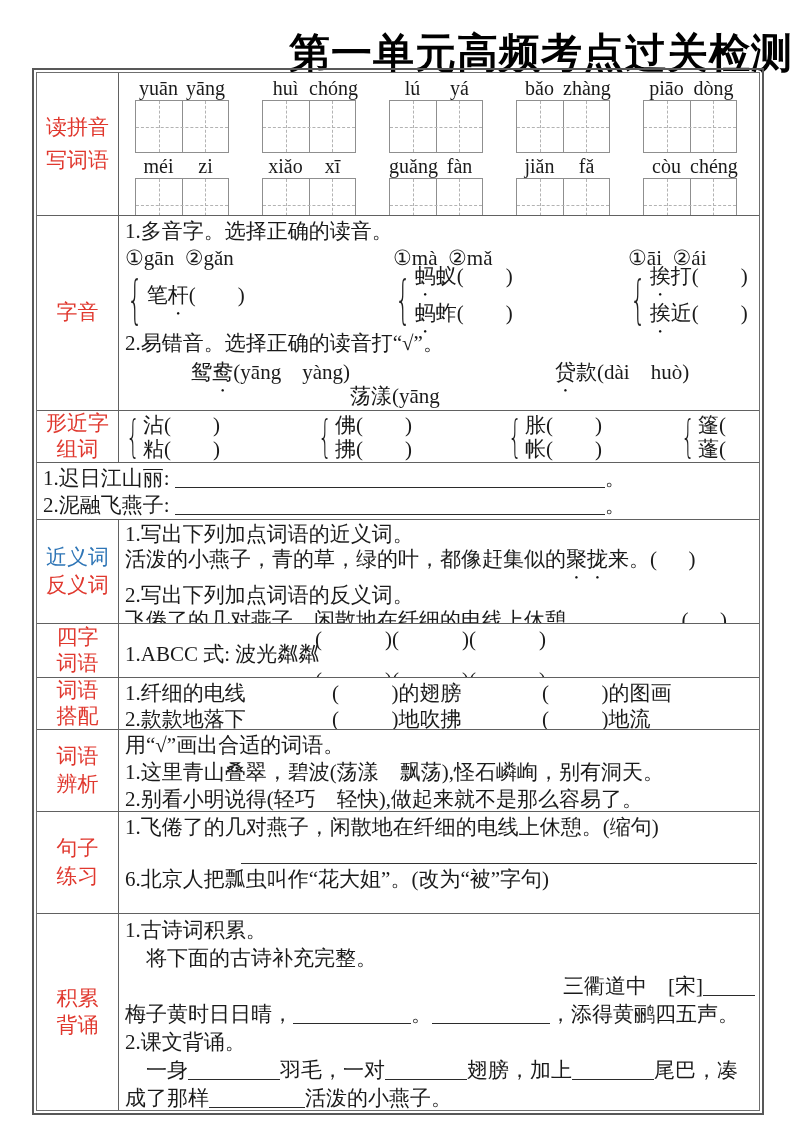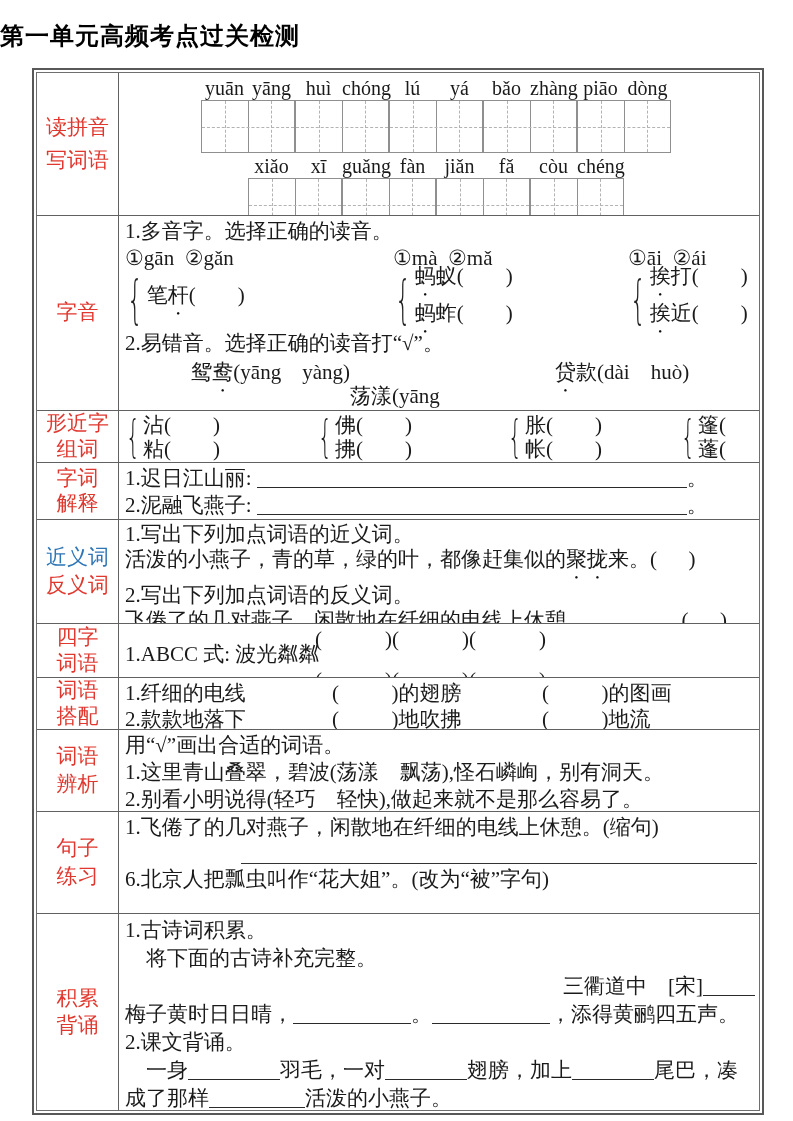--- a/index.html
+++ b/index.html
@@ -2,23 +2,23 @@
 <html><head>
 <meta charset="utf-8">
 <style>
   html,body{margin:0;padding:0;}
   body{
     width:793px;height:1121px;position:relative;background:#ffffff;
     font-family:"Liberation Serif","DejaVu Serif",serif;color:#1a1a1a;overflow:hidden;
   }
   .t{white-space:pre-wrap;}
   #title{
-    position:absolute;top:20px;left:0;width:793px;text-align:left;
+    position:absolute;top:26px;left:0;width:793px;text-align:right;
     font-family:"Liberation Sans","DejaVu Sans",sans-serif;
-    font-size:24px;font-weight:bold;letter-spacing:1px;color:#000;
+    font-size:41px;font-weight:bold;letter-spacing:1px;color:#000;
   }
   #sheet{
     position:absolute;left:36px;top:72px;width:722px;
     border:1px solid #6f6f6f;outline:2px solid #585858;outline-offset:2px;
     background:#fff;
   }
   .row{display:flex;border-bottom:1px solid #616161;box-sizing:border-box;overflow:hidden;}
   .row:last-child{border-bottom:none;}
   .lab{
     width:82px;flex:0 0 82px;border-right:1px solid #616161;box-sizing:border-box;
@@ -27,21 +27,21 @@
   }
   .lab .blue{color:#2e75b6;}
   .cell{flex:1;padding:2px 4px 2px 6px;font-size:21px;box-sizing:border-box;min-width:0;}
   .line{line-height:27px;}
   
   .em{
     -webkit-text-emphasis:filled dot #111;-webkit-text-emphasis-position:under left;
     text-emphasis:filled dot #111;text-emphasis-position:under left;
   }
   
-  .py-line{display:flex;justify-content:center;padding:0 18px 0 10px;}
+  .py-line{display:flex;justify-content:space-between;padding:0 18px 0 10px;}
   .py-block{margin-top:2px;}
   .py-group{width:94px;}
   .py-syls{display:flex;height:23px;}
   .py-syl{width:47px;text-align:center;font-size:20px;line-height:23px;}
   .tzg{display:flex;height:51px;border:1px solid #8f8f8f;position:relative;background:#fff;}
   .tzg::after{content:"";position:absolute;left:0;right:0;top:50%;border-top:1px dashed #b3b3b3;}
   .tzg-cell{width:46px;position:relative;}
   .tzg-cell + .tzg-cell{border-left:1px solid #8f8f8f;}
   .tzg-cell::before{content:"";position:absolute;top:0;bottom:0;left:50%;border-left:1px dashed #b3b3b3;}
   
@@ -153,20 +153,30 @@
                 <div class="tzg-cell"></div>
                 <div class="tzg-cell"></div>
               </div>
             </div>
         </div>
       </div>
       <div class="py-block">
         <div class="py-line">
           <div class="py-group">
               <div class="py-syls">
+                <span class="py-syl t">méi</span>
+                <span class="py-syl t">zi</span>
+              </div>
+              <div class="tzg">
+                <div class="tzg-cell"></div>
+                <div class="tzg-cell"></div>
+              </div>
+            </div>
+          <div class="py-group">
+              <div class="py-syls">
                 <span class="py-syl t">xiǎo</span>
                 <span class="py-syl t">xī</span>
               </div>
               <div class="tzg">
                 <div class="tzg-cell"></div>
                 <div class="tzg-cell"></div>
               </div>
             </div>
           <div class="py-group">
               <div class="py-syls">
@@ -295,24 +305,20 @@
                 <div class="t">篷(        )</div>
                 <div class="t">蓬(        )</div>
               </div>
             </div>
           </div>
       </div>
     </div>
   </div>
 
   <div class="row" style="height:57px">
-    <div class="lab" style="gap:2px">
-        <div class="t">字词</div>
-        <div class="t">解释</div>
-      </div>
     <div class="cell">
       <div class="line"><span class="t">1.迟日江山丽: </span><span class="bl w430"></span><span class="t">。</span></div>
       <div class="line"><span class="t">2.泥融飞燕子: </span><span class="bl w430"></span><span class="t">。</span></div>
     </div>
   </div>
 
   <div class="row" style="height:104px">
     <div class="lab" style="gap:4px">
         <div class="blue t">近义词</div>
         <div class="t">反义词</div>

